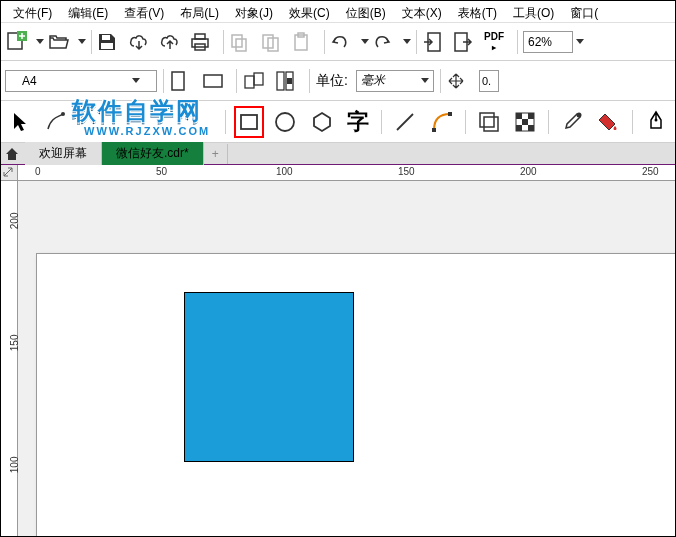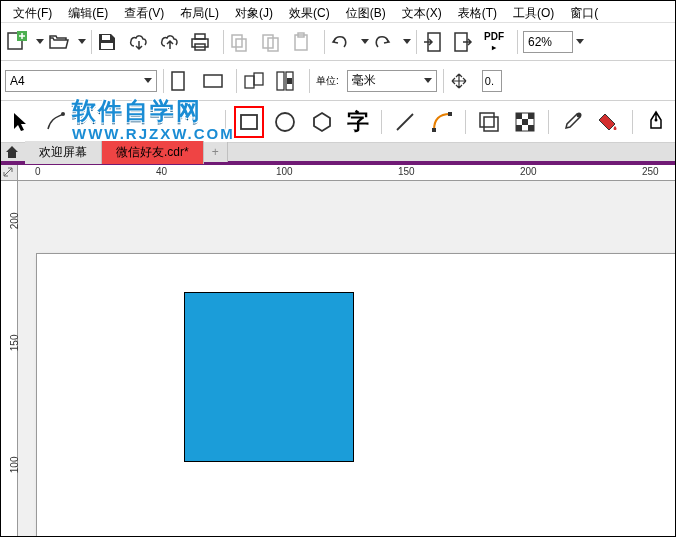--- a/index.html
+++ b/index.html
@@ -4,35 +4,35 @@
 <style>
 * { margin:0; padding:0; box-sizing:border-box; }
 body { font-family:"Microsoft YaHei",Arial,sans-serif; font-size:12px; background:#fff; overflow:hidden; width:676px; height:537px; border:1px solid #000; position:relative; }
 .menubar { display:flex; padding:2px 4px; background:#fff; border-bottom:1px solid #e0e0e0; height:22px; }
 .menu-item { padding:2px 8px; color:#000; cursor:default; }
 .toolbar1 { display:flex; align-items:center; padding:2px 4px; height:38px; border-bottom:1px solid #d0d0d0; gap:3px; }
 .tool-btn { width:28px; height:28px; display:flex; align-items:center; justify-content:flex-start; cursor:pointer; }
 .sep { width:1px; height:24px; background:#ccc; margin:0 2px; }
 .zoom-input { width:50px; height:22px; border:1px solid #999; padding:0 4px; font-size:12px; }
 .toolbar2 { display:flex; align-items:center; padding:2px 4px; height:40px; border-bottom:1px solid #d0d0d0; gap:4px; position:relative; }
-.a4-select { width:152px; height:22px; border:1px solid #999; padding:0 4px; display:flex; align-items:center; justify-content:space-between; }
+.a4-select { width:152px; height:22px; border:1px solid #999; padding:0 16px; display:flex; align-items:center; justify-content:space-between; }
 .dim-box { display:flex; flex-direction:column; gap:1px; margin-left:4px; }
 .dim-row { display:flex; align-items:center; gap:2px; font-size:11px; }
 .dim-input { width:62px; height:16px; border:1px solid #999; padding:0 2px; font-size:11px; }
-.unit-select { width:90px; height:22px; border:1px solid #999; padding:8px 4px; display:flex; align-items:center; justify-content:space-between; margin-left:4px; }
+.unit-select { width:78px; height:22px; border:1px solid #999; padding:8px 4px; display:flex; align-items:center; justify-content:space-between; margin-left:4px;font-style:italic; }
 .watermark { position:absolute; left:71px; top:94px; z-index:100; pointer-events:none; }
 .wm-text { font-size:24px; font-weight:bold; color:#1a8cd4; text-shadow:-1px -1px 0 #fff,1px -1px 0 #fff,-1px 1px 0 #fff,1px 1px 0 #fff,0 2px 0 #0a5080; letter-spacing:2px; font-family:"SimHei","Microsoft YaHei"; }
-.wm-url { font-size:15px; font-weight:bold; color:#1a8cd4; text-shadow:-1px -1px 0 #fff,1px -1px 0 #fff,-1px 1px 0 #fff,1px 1px 0 #fff; letter-spacing:2px; margin-top:-2px; font-family:Arial; }
+.wm-url { font-size:11px; font-weight:bold; color:#1a8cd4; text-shadow:-1px -1px 0 #fff,1px -1px 0 #fff,-1px 1px 0 #fff,1px 1px 0 #fff; letter-spacing:2px; margin-top:-2px; font-family:Arial;margin-left:12px; }
 .toolbar3 { display:flex; align-items:center; padding:2px 4px; height:42px; border-bottom:1px solid #d0d0d0; gap:6px; }
 .t3-btn { width:32px; height:32px; display:flex; align-items:center; justify-content:center; cursor:pointer; }
 .t3-highlight { border:2px solid #ff0000; }
-.tabs { display:flex; align-items:center; height:22px; background:#e0e0e0; border-bottom:4px solid #701a75; padding-left:2px; }
+.tabs { display:flex; align-items:center; height:22px; background:#e0e0e0; border-bottom:1px solid #701a75; padding-left:2px; }
 .home-icon { width:18px; height:18px; margin-right:4px; display:flex; align-items:center; justify-content:center; }
 .tab { padding:3px 14px; background:#e0e0e0; border-right:1px solid #c0c0c0; font-size:12px; display:flex; align-items:center; }
-.tab.active { background:#ef4444; }
+.tab.active { background:#15803d; }
 .ruler-h { position:absolute; left:17px; top:164px; right:0; height:16px; background:#fff; border-bottom:1px solid #999; overflow:hidden; }
 .ruler-v { position:absolute; left:0; top:164px; width:17px; bottom:0; background:#fff; border-right:1px solid #999; }
 .ruler-corner { position:absolute; left:0; top:164px; width:17px; height:16px; background:#e8e8e8; border-right:1px solid #999; border-bottom:1px solid #999; z-index:2; }
 .canvas { position:absolute; left:17px; top:180px; right:0; bottom:0; background:#f0f0f0; overflow:hidden; }
 .page { position:absolute; left:18px; top:72px; width:640px; height:450px; background:#fff; border:1px solid #999; box-shadow:3px 3px 5px rgba(0,0,0,0.25); }
 .blue-rect { position:absolute; left:166px; top:111px; width:170px; height:170px; background:#1B9DD9; border:1px solid #000; }
 .tick { position:absolute; font-size:10px; color:#333; }
 .tick-h { top:1px; }
 .tick-v { right:2px; transform:rotate(-90deg); transform-origin:right center; }
 svg { display:block; }
@@ -197,21 +197,21 @@
       </svg>
   </div>
   <div class="tool-btn">
     <svg width="22" height="22">
         <rect x="2" y="2" width="7" height="18" fill="none" stroke="#333" stroke-width="1.3"></rect>
         <rect x="11" y="2" width="7" height="18" fill="none" stroke="#333" stroke-width="1.3"></rect>
         <rect x="12" y="8" width="5" height="6" fill="#333"></rect>
       </svg>
   </div>
   <div class="sep"></div>
-  <span style="font-size:10px">单位:</span>
+  <span style="font-size:14px">单位:</span>
   <div class="unit-select">
     <span>毫米</span>
     <svg width="8" height="6">
         <path d="M0 0 L8 0 L4 5 Z" fill="#333"></path>
       </svg>
   </div>
   <div class="sep"></div>
   <div class="tool-btn">
     <svg width="18" height="18">
         <path d="M9 2 L9 16 M2 9 L16 9 M9 2 L6 5 M9 2 L12 5 M9 16 L6 13 M9 16 L12 13 M2 9 L5 6 M2 9 L5 12 M16 9 L13 6 M16 9 L13 12" stroke="#333" stroke-width="1.2" fill="none"></path>
@@ -324,21 +324,21 @@
 </div>
 
 <div class="ruler-corner">
   <svg width="14" height="14" style="margin:1px">
       <path d="M2 10 L10 2 M2 10 L2 6 M2 10 L6 10 M10 2 L6 2 M10 2 L10 6" stroke="#666" stroke-width="1" fill="none"></path>
     </svg>
 </div>
 
 <div class="ruler-h">
   <span class="tick tick-h" style="left:17px">0</span>
-  <span class="tick tick-h" style="left:138px">40</span>
+  <span class="tick tick-h" style="left:138px">50</span>
   <span class="tick tick-h" style="left:258px">100</span>
   <span class="tick tick-h" style="left:380px">150</span>
   <span class="tick tick-h" style="left:502px">200</span>
   <span class="tick tick-h" style="left:624px">250</span>
 </div>
 
 <div class="ruler-v">
   <span class="tick tick-v" style="top:42px">200</span>
   <span class="tick tick-v" style="top:164px">150</span>
   <span class="tick tick-v" style="top:286px">100</span>

